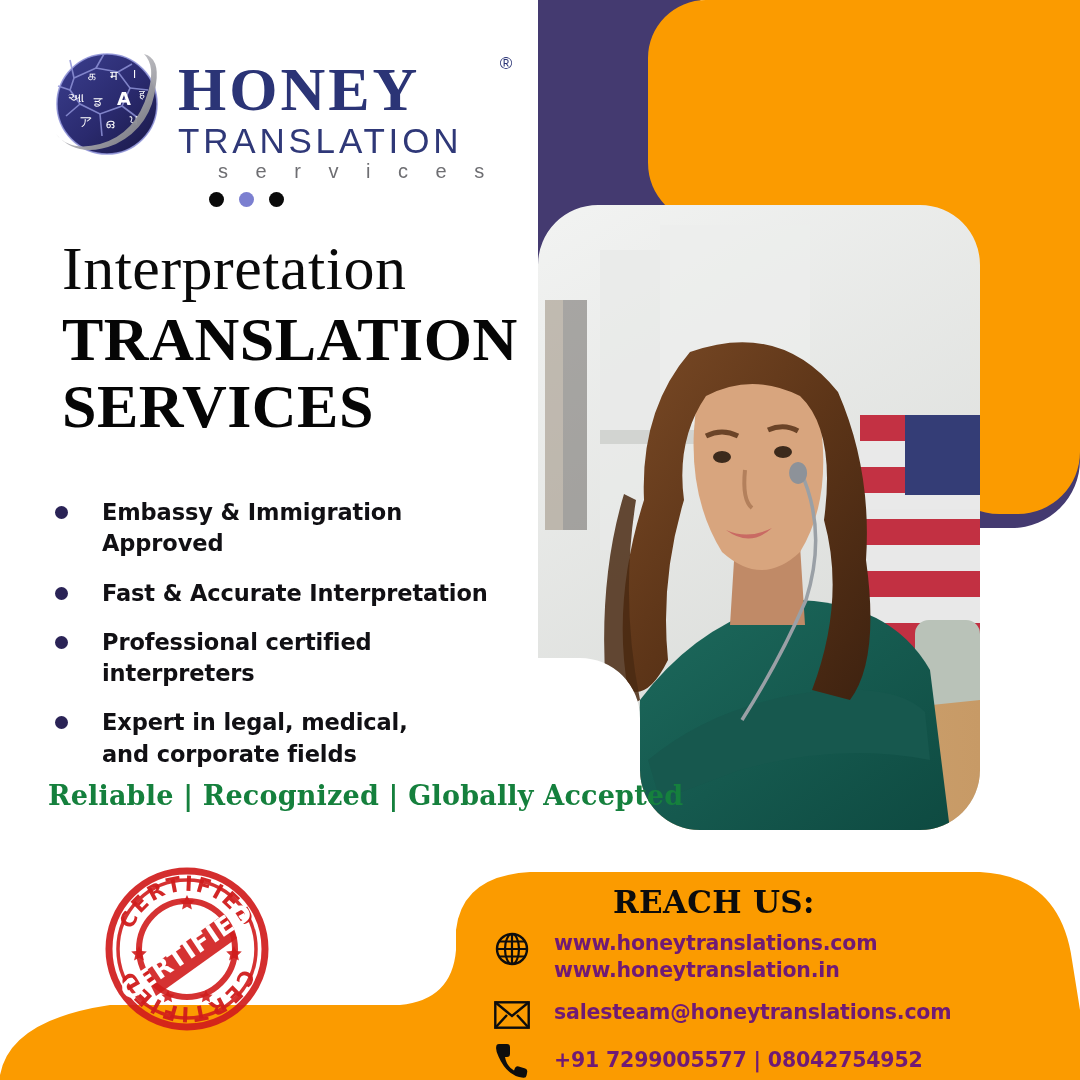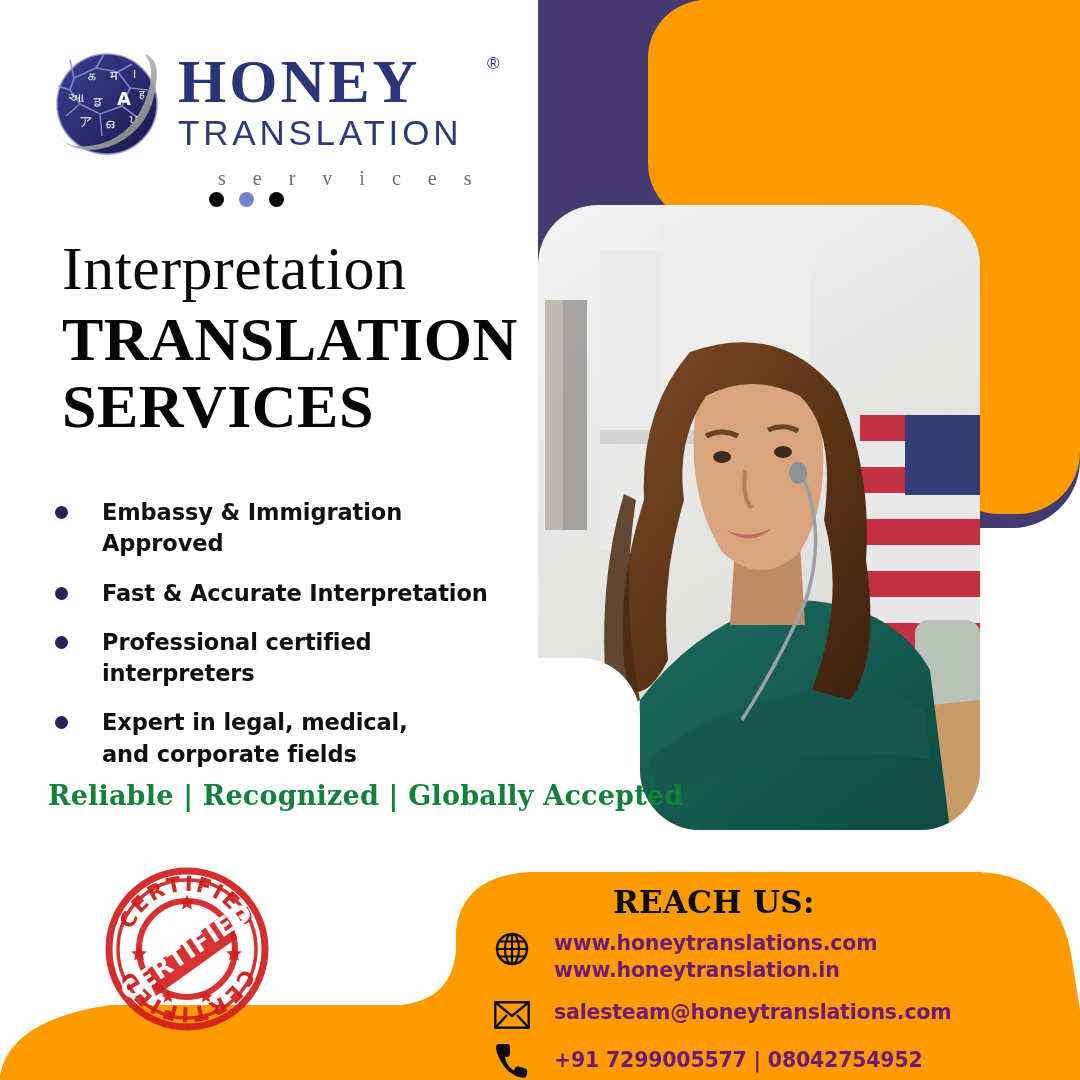--- a/index.html
+++ b/index.html
@@ -24,36 +24,36 @@
   
   .logo-block{
     position:absolute; left:52px; top:48px;
     display:flex; align-items:flex-start; gap:16px;
   }
   .logo-globe{ width:110px; height:112px; flex:0 0 auto; }
   .logo-words{ padding-top:4px; position:relative; }
   .logo-honey{
     font-family:"Liberation Serif", serif;
     font-size:62px; font-weight:700; letter-spacing:3px;
-    color:#2b3476; line-height:0.96; white-space:nowrap;
+    color:#2b3476; line-height:0.96; white-space:nowrap;margin-top:8px;
   }
   .logo-reg{
     position:absolute; right:-17px; top:6px;
     font-family:"Liberation Sans", sans-serif;
     font-size:17px; color:#2b3476;
   }
   .logo-translation{
     font-family:"Liberation Sans", sans-serif;
     font-size:35px; font-weight:400; letter-spacing:3.8px;
     color:#2f3878; line-height:1.1; margin-top:2px; white-space:nowrap;
   }
   .logo-services{
-    font-family:Liberation Serif, serif;
+    font-family:Liberation Sans, sans-serif;
     font-size:20px; font-weight:400; letter-spacing:11px;
-    color:#6e6e72; margin-top:15px; padding-left:40px; white-space:nowrap;
+    color:#6e6e72; margin-top:0; padding-left:40px; white-space:nowrap;
   }
 
   
   .dots{
     position:absolute; left:209px; top:192px;
     display:flex; gap:15px; align-items:center;
   }
   .dot{ width:15px; height:15px; border-radius:50%; }
 
   

